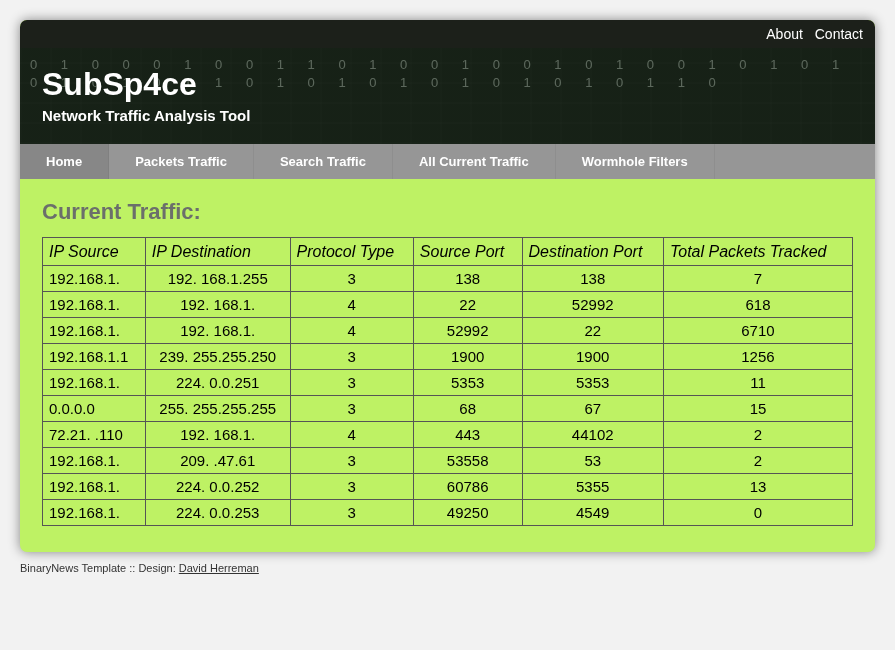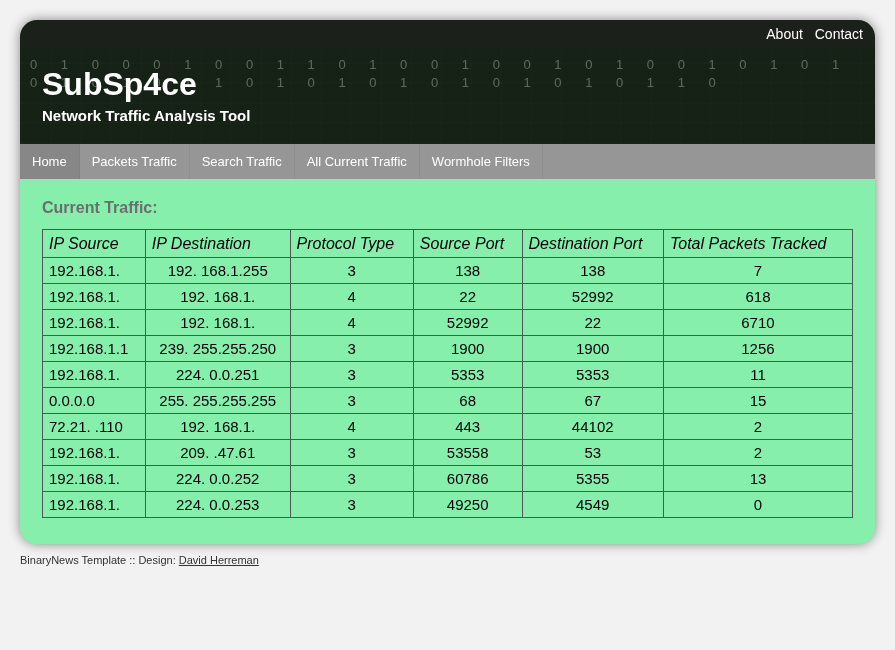--- a/index.html
+++ b/index.html
@@ -3,22 +3,22 @@
   <meta charset="utf-8">
   <style>
     * { margin: 0; padding: 0; box-sizing: border-box; }
     body {
       font-family: Arial, Helvetica, sans-serif;
       background: #f2f2f2;
       padding: 20px;
       width: 895px;
     }
     .container {
-      background: #86efac;
-      border-radius: 17px;
+      background: #bef264;
+      border-radius: 7px;
       box-shadow: 0 0 12px rgba(0,0,0,0.45);
       overflow: hidden;
     }
     .topbar {
       background: #1c201a;
       color: #fff;
       text-align: right;
       padding: 6px 12px;
       font-size: 14px;
     }
@@ -61,36 +61,36 @@
       margin-top: 4px;
       position: relative;
     }
     .nav {
       background: #969696;
       display: flex;
     }
     .nav a {
       display: block;
       color: #fff;
-      font-weight: normal;
+      font-weight: bold;
       font-size: 13px;
-      padding: 10px 12px;
+      padding: 10px 26px;
       text-decoration: none;
       border-right: 1px solid rgba(0,0,0,0.05);
       cursor: pointer;
     }
     .nav a.active {
       background: #878787;
     }
     .content {
       padding: 20px 22px 26px 22px;
     }
     .section-title {
       color: #6b6f6b;
-      font-size: 16px;
+      font-size: 22px;
       font-weight: bold;
       margin-bottom: 12px;
     }
     table.traffic {
       width: 100%;
       border-collapse: collapse;
       font-size: 15px;
     }
     table.traffic th, table.traffic td {
       border: 1px solid #555;

